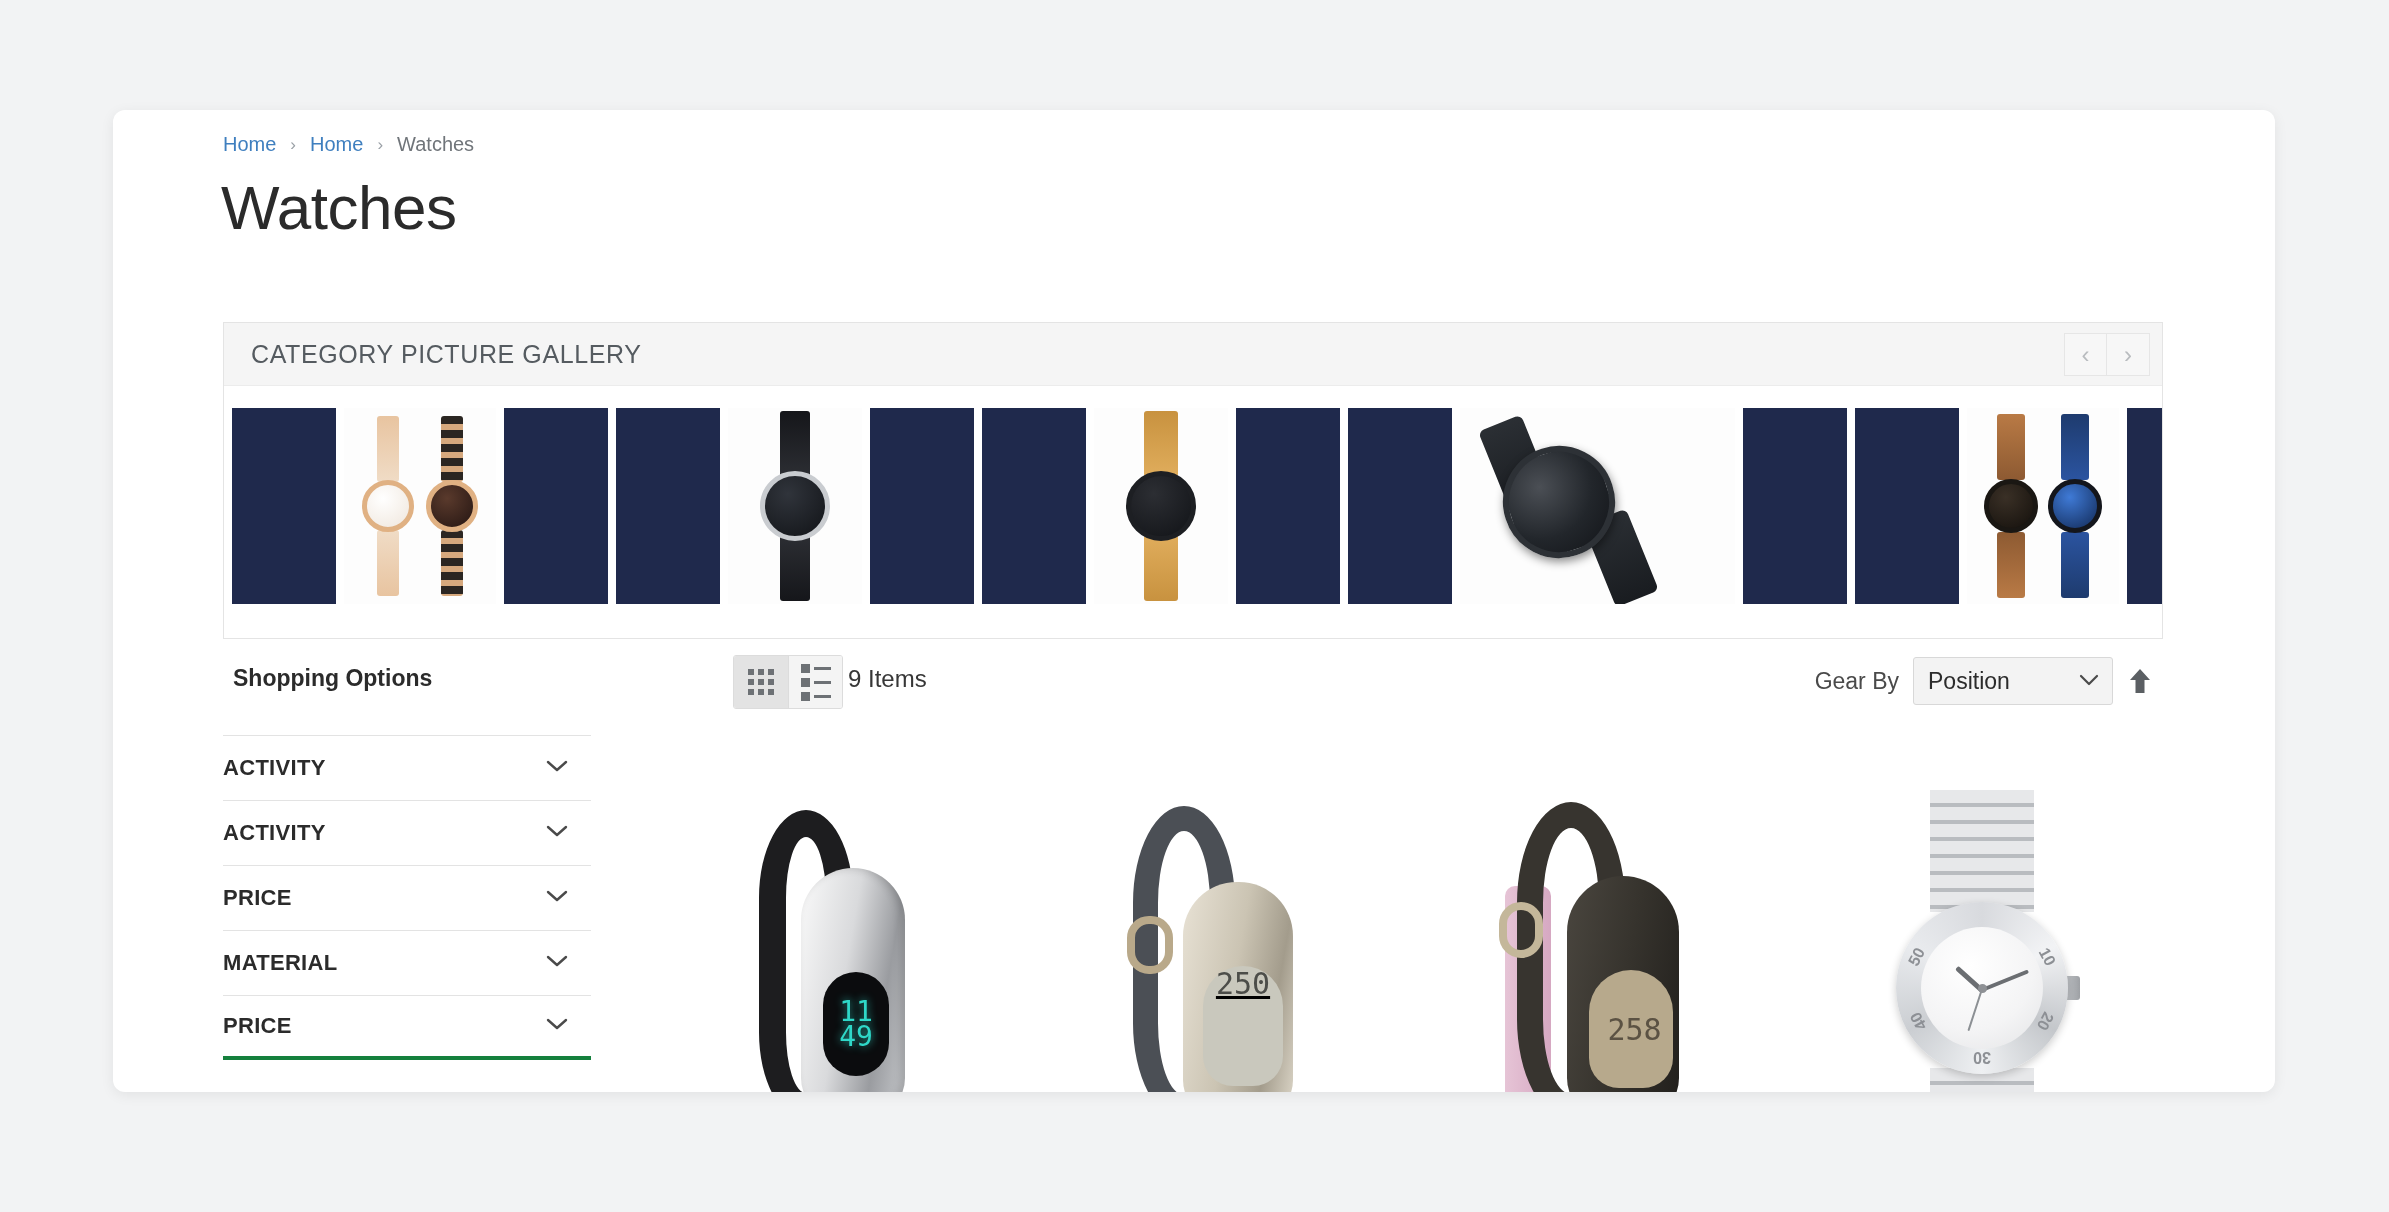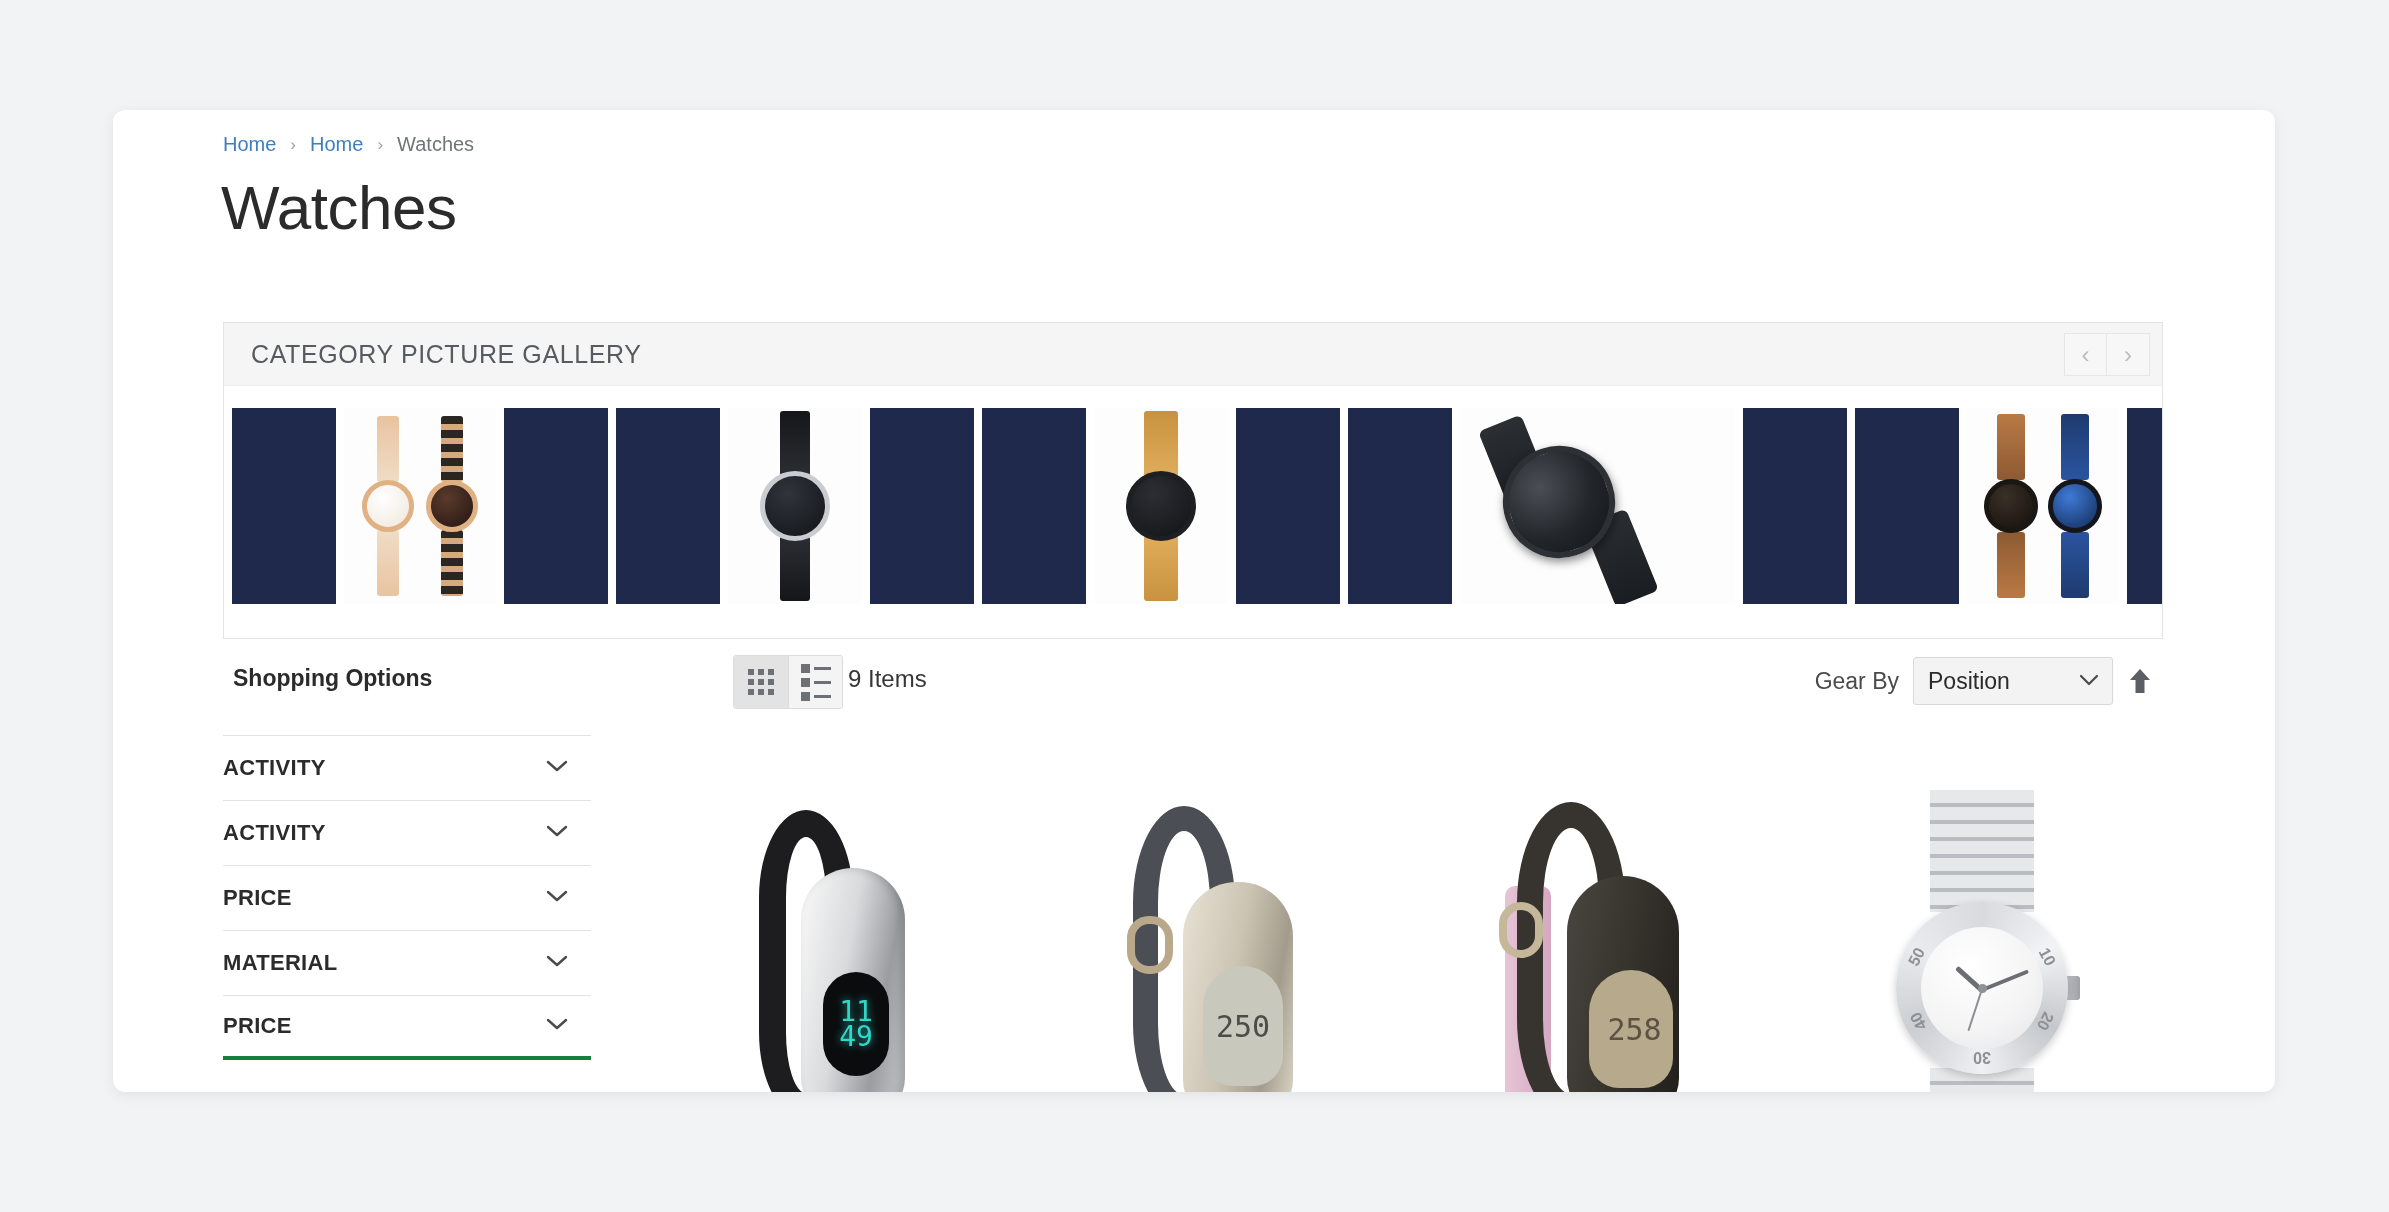--- a/index.html
+++ b/index.html
@@ -270,21 +270,21 @@
     position: absolute; left: 80px; top: 92px;
     width: 110px; height: 238px;
     border-radius: 54px 54px 40px 40px;
     background: linear-gradient(100deg,#e8e2d5 0%,#cbc4b3 45%,#a39c8c 75%,#ded8ca 100%);
   }
   .p2 .lcd {
     position: absolute; left: 100px; top: 176px;
     width: 80px; height: 120px;
     border-radius: 40px 40px 30px 30px;
     background: #c9c8bd;
-    display: flex; align-items: center; justify-content: center;
+    display: flex; align-items: flex-start; justify-content: center; text-decoration: underline;
   }
   .p2 .digits {
     color: #4c4d49;
     font-family: "DejaVu Sans Mono", monospace;
     font-size: 30px;
   }
 
   
   .p3 { position: relative; width: 240px; height: 330px; }
   .p3 .band-dark {

